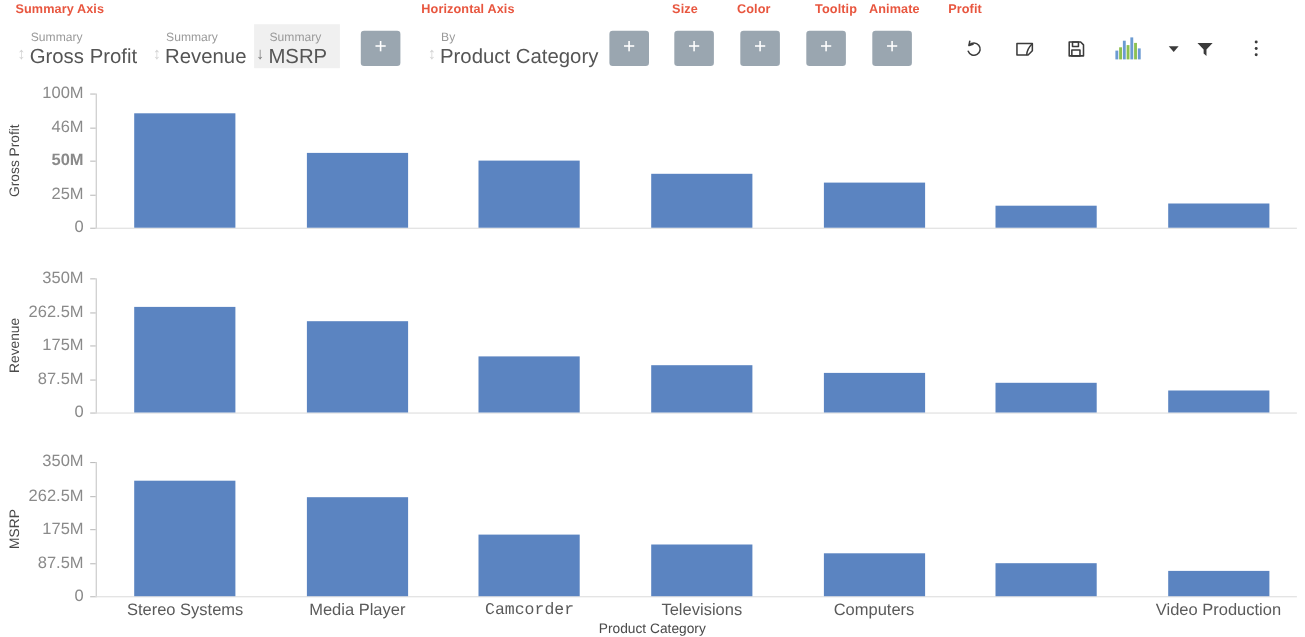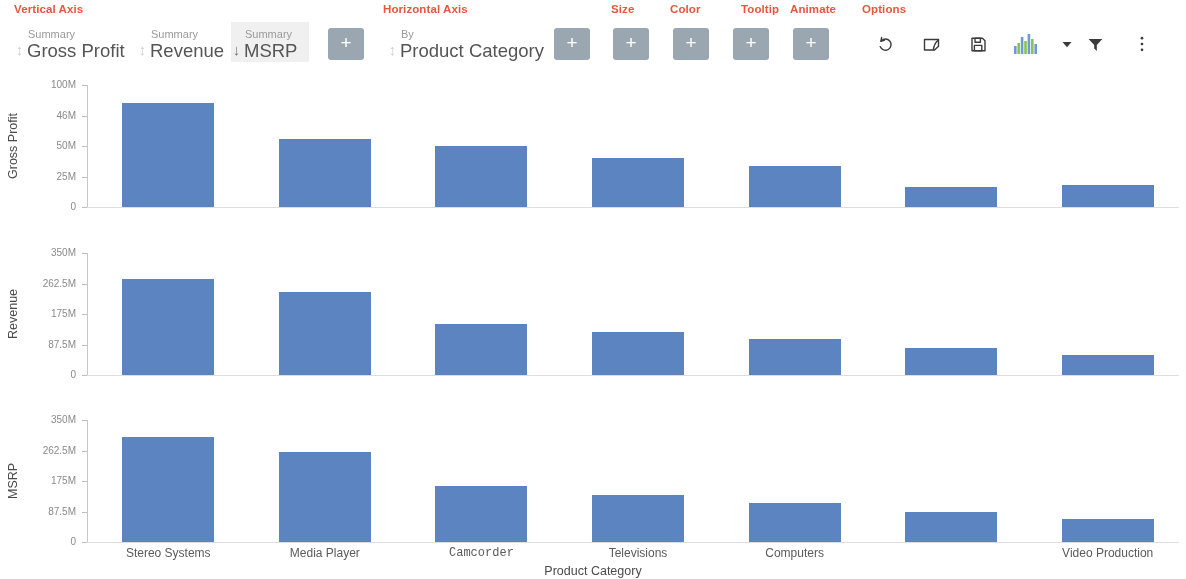--- a/index.html
+++ b/index.html
@@ -91,21 +91,21 @@
   .y-axis-title {
     writing-mode:vertical-rl;
     transform:rotate(180deg);
     left:6px;
     font-size:12.5px;
     color:#4a4a4a;
   }
   .tick-lbl {
     position:absolute;
     right:0;
-    font-size:10px;
+    font-size:15px;
     color:#8a8a8a;
     text-align:right;
     white-space:nowrap;
     line-height:11px;
   }
   .tick-mark {
     position:absolute;
     width:5px; height:1px;
     background:#bdbdbd;
   }
@@ -118,45 +118,45 @@
     position:absolute;
     height:1px;
     background:#dedede;
   }
   .bar {
     position:absolute;
     background:#5B84C1;
   }
   .cat-lbl {
     position:absolute;
-    font-size:12px;
+    font-size:15px;
     color:#5a5a5a;
     text-align:center;
     white-space:nowrap;
   }
   .x-axis-title {
     position:absolute;
     font-size:12.5px;
     color:#4a4a4a;
     text-align:center;
     width:100%;
     left:0;
   }
 </style>
 </head>
 <body>
 
 <div id="toolbar">
-    <div class="shelf-label" style="left:14px;top:3px;">Vertical Axis</div>
+    <div class="shelf-label" style="left:14px;top:3px;">Summary Axis</div>
     <div class="shelf-label" style="left:383px;top:3px;">Horizontal Axis</div>
     <div class="shelf-label" style="left:611px;top:3px;">Size</div>
     <div class="shelf-label" style="left:670px;top:3px;">Color</div>
     <div class="shelf-label" style="left:741px;top:3px;">Tooltip</div>
     <div class="shelf-label" style="left:790px;top:3px;">Animate</div>
-    <div class="shelf-label" style="left:862px;top:3px;">Options</div>
+    <div class="shelf-label" style="left:862px;top:3px;">Profit</div>
     <div class="pill" style="left:14px;width:126px;">
       <span class="sort-arrow dim">↕</span>
       <span class="pill-text">
         <span class="pill-role">Summary</span>
         <span class="pill-field">Gross Profit</span>
       </span>
     </div>
     <div class="pill" style="left:137px;width:96px;">
       <span class="sort-arrow dim">↕</span>
       <span class="pill-text">
@@ -235,21 +235,21 @@
 
 <div id="charts">
     <div class="panel" style="top:78px;height:140px;">
       <div class="y-axis-title axis-title" style="top:7px;height:122px;display:flex;align-items:center;justify-content:center;">Gross Profit</div>
       <div class="y-line" style="left:87px;top:7px;height:123px;"></div>
       <div class="tick-mark" style="left:82px;top:129px;"></div>
       <div class="tick-lbl" style="top:123px;right:1110px;width:74px;">0</div>
       <div class="tick-mark" style="left:82px;top:99px;"></div>
       <div class="tick-lbl" style="top:93px;right:1110px;width:74px;">25M</div>
       <div class="tick-mark" style="left:82px;top:68px;"></div>
-      <div class="tick-lbl" style="top:62px;right:1110px;width:74px;">50M</div>
+      <div class="tick-lbl" style="top:62px;right:1110px;width:74px;font-weight:bold;">50M</div>
       <div class="tick-mark" style="left:82px;top:38px;"></div>
       <div class="tick-lbl" style="top:32px;right:1110px;width:74px;">46M</div>
       <div class="tick-mark" style="left:82px;top:7px;"></div>
       <div class="tick-lbl" style="top:1px;right:1110px;width:74px;">100M</div>
       <div class="baseline" style="left:87px;top:129px;width:1092px;"></div>
       <div class="bar" style="left:122px;top:25px;width:92px;height:104px;background:#5B84C1;"></div>
       <div class="bar" style="left:279px;top:61px;width:92px;height:68px;background:#5B84C1;"></div>
       <div class="bar" style="left:435px;top:68px;width:92px;height:61px;background:#5B84C1;"></div>
       <div class="bar" style="left:592px;top:80px;width:92px;height:49px;background:#5B84C1;"></div>
       <div class="bar" style="left:749px;top:88px;width:92px;height:41px;background:#5B84C1;"></div>

